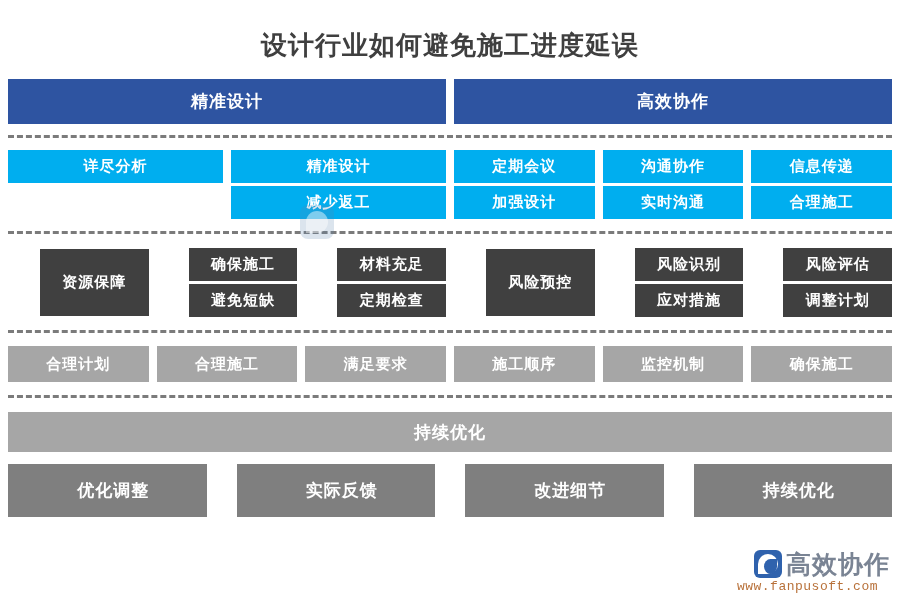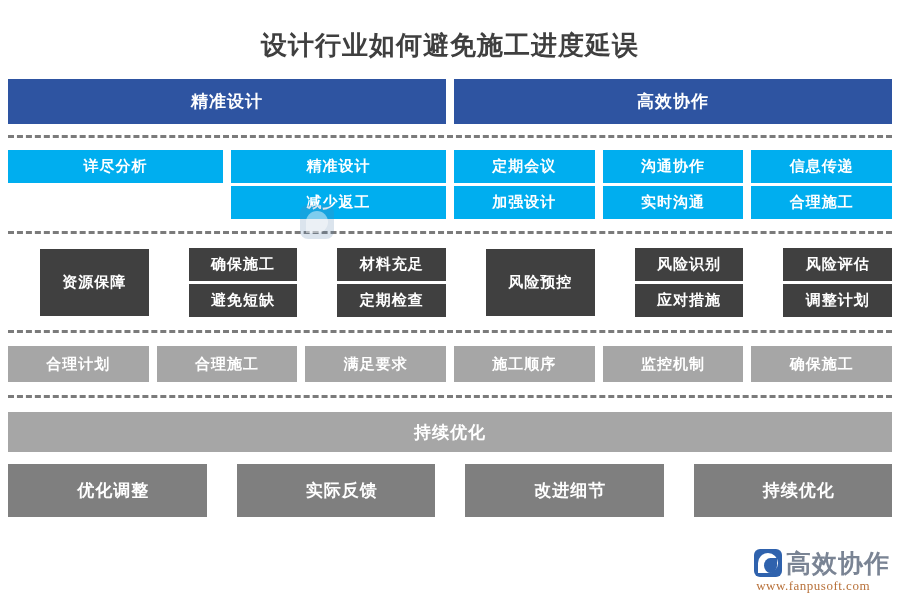--- a/index.html
+++ b/index.html
@@ -204,24 +204,24 @@
   .wm-name {
     font-size: 25px;
     font-weight: bold;
     color: #7a8494;
     letter-spacing: 1px;
     line-height: 1;
   }
   .wm-url {
     font-size: 13px;
     color: #b8713a;
-    font-family: Liberation Serif, serif;
+    font-family: Liberation Mono, monospace;
     letter-spacing: 0.5px;
     margin-top: 1px;
-    margin-right: 20px;
+    margin-right: 12px;
   }
   .wm-center {
     position: absolute;
     left: 300px;
     top: 205px;
     width: 34px;
     height: 34px;
     border-radius: 8px;
     background: rgba(90,130,175,0.22);
     pointer-events: none;

